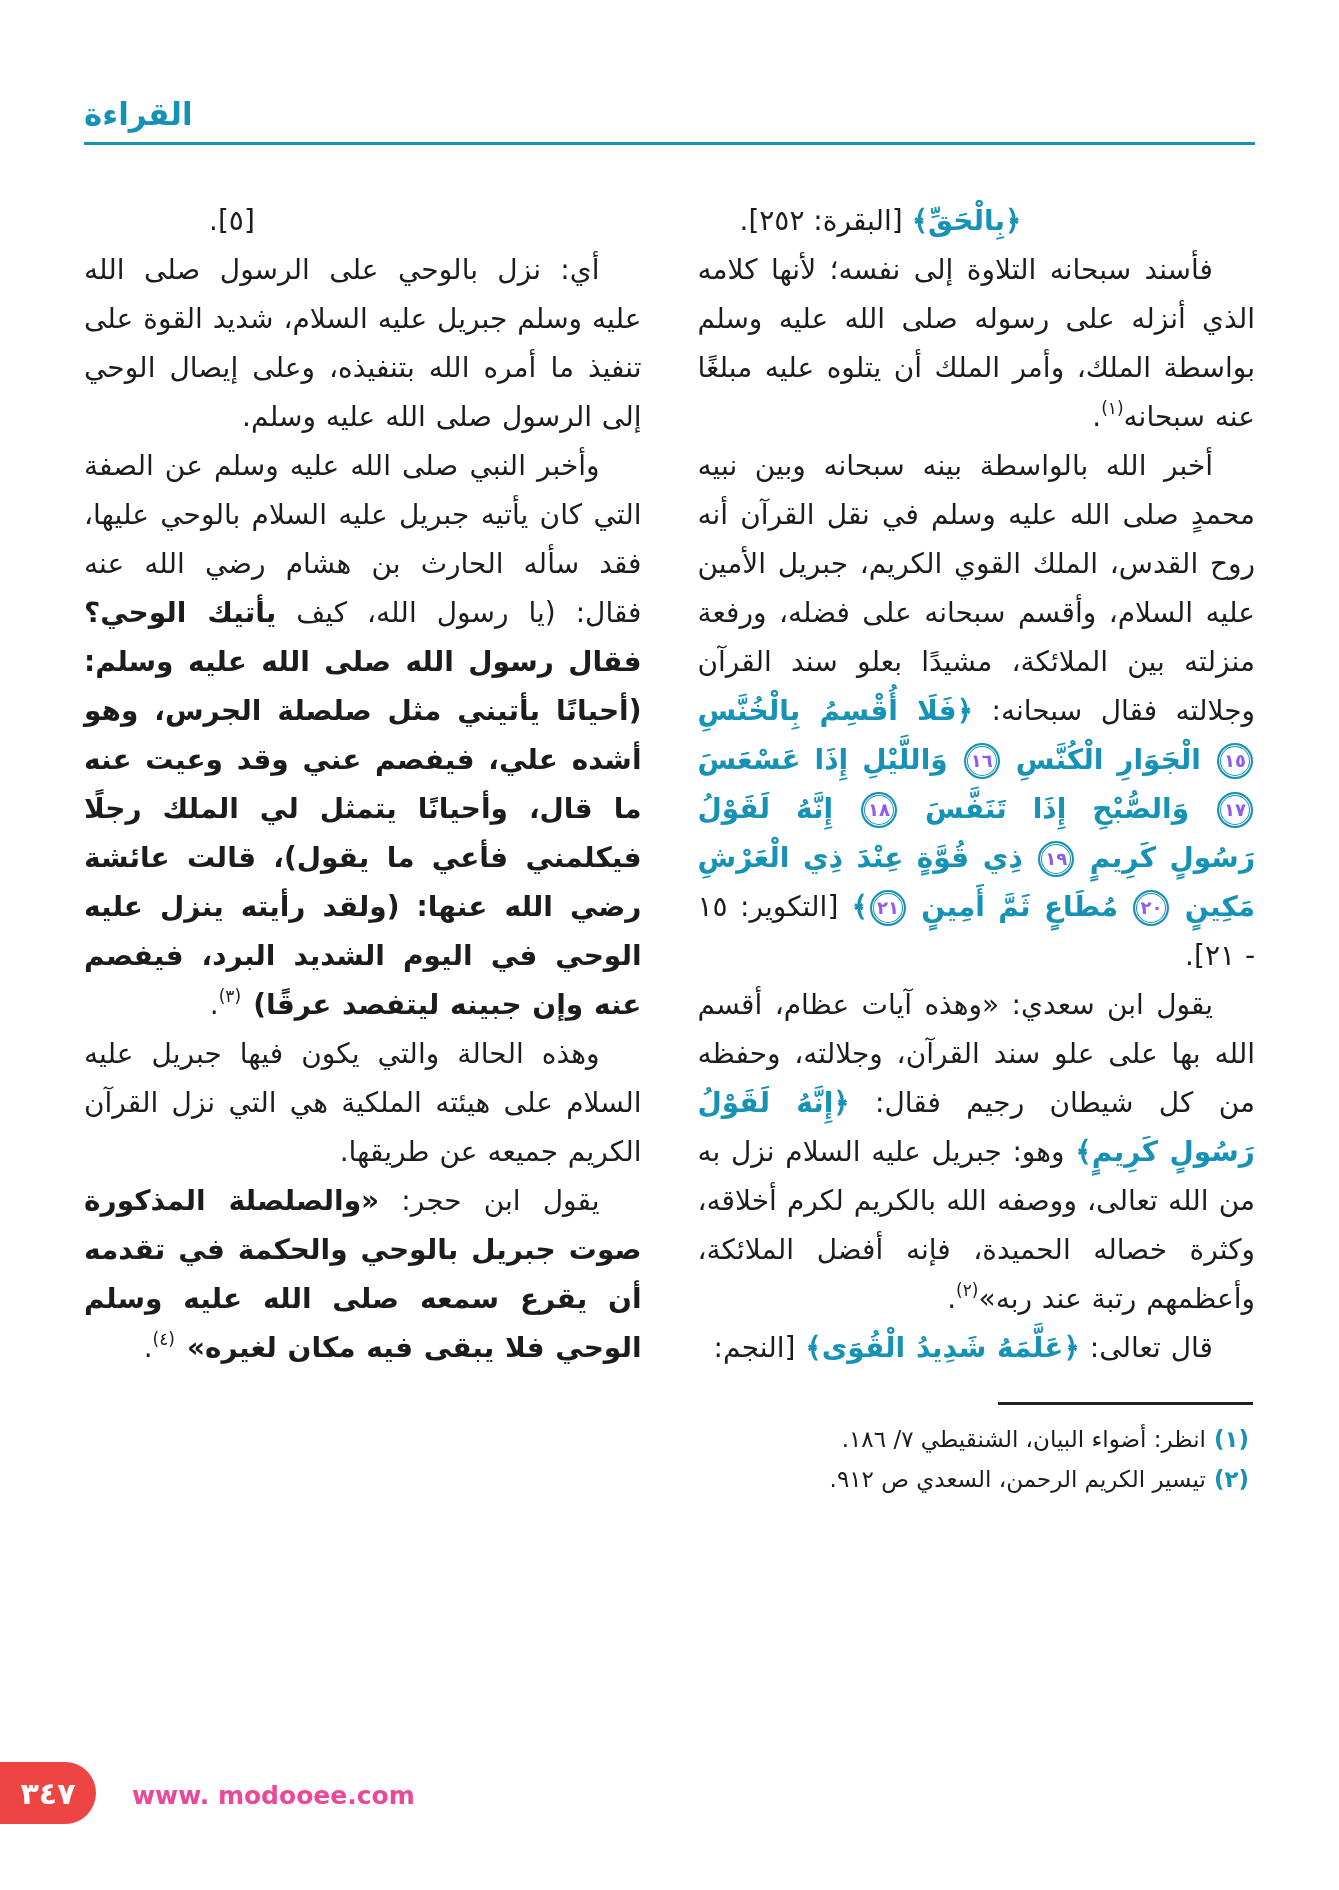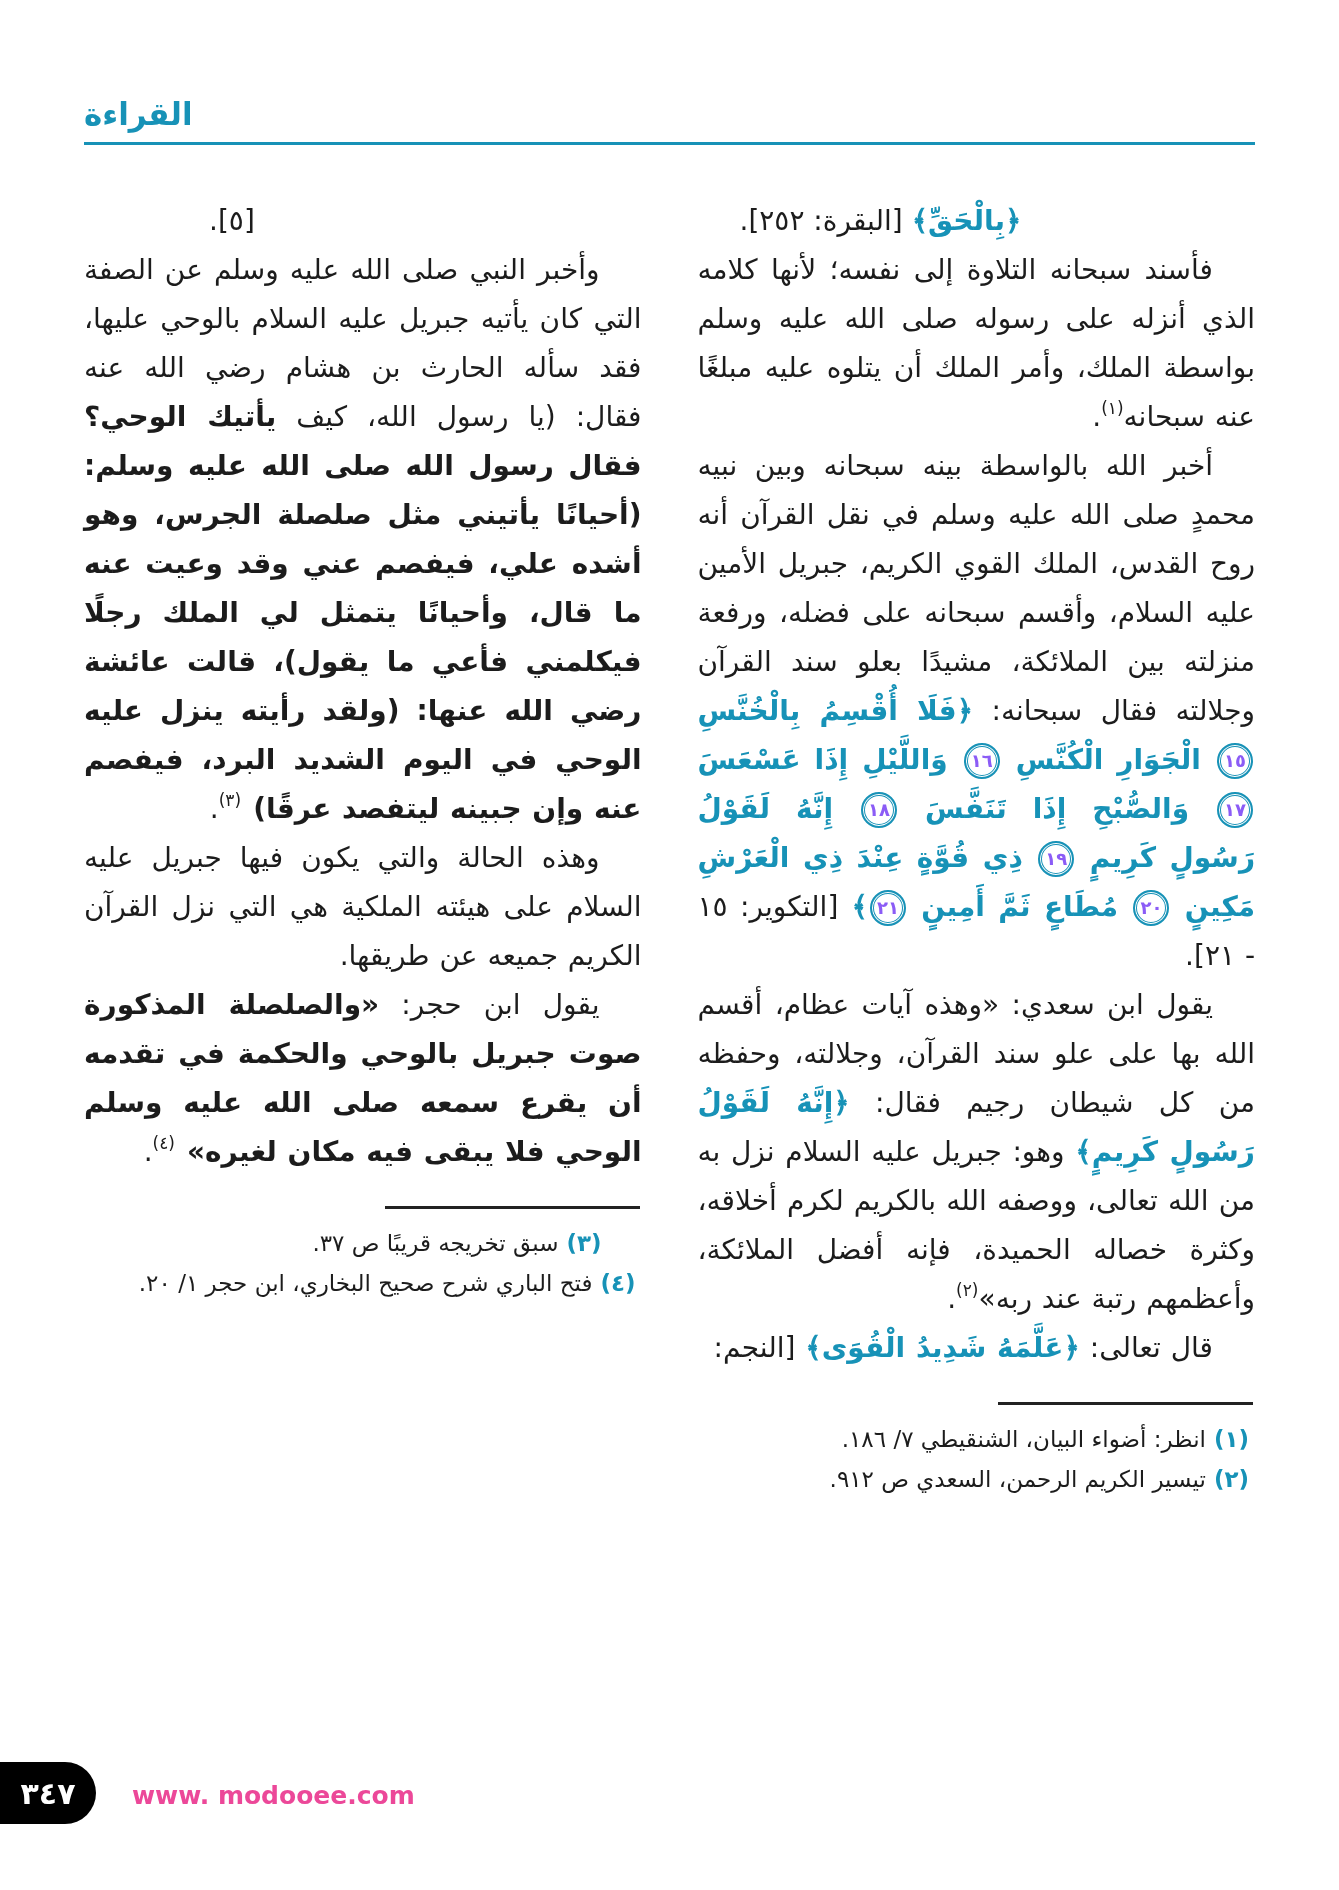--- a/index.html
+++ b/index.html
@@ -103,21 +103,21 @@
     text-align:right;
     padding-right:6px;
   }
   .fn-marker { color:#1792b7; font-weight:bold; margin-left:8px; }
   .fn-indented { padding-right:40px; }
   
   .page-tab {
     position:absolute;
     left:0; bottom:66px;
     width:96px; height:62px;
-    background:#000000;
+    background:#ef4444;
     border-radius:0 31px 31px 0;
     color:#ffffff;
     display:flex; align-items:center; justify-content:center;
     font-size:30px; font-weight:bold;
   }
   .website {
     position:absolute;
     left:132px; bottom:80px;
     color:#ec4899;
     font-size:25px;
@@ -190,44 +190,38 @@
           <span class="fn-marker">(٢)</span><span>تيسير الكريم الرحمن، السعدي ص ٩١٢.</span>
         </div>
       </div>
     </section>
 
     <section class="col">
       <p class="tail-right-offset">
         <span>[٥].</span>
       </p>
 
+      <p class="para">
+        <span>أي: نزل بالوحي على الرسول صلى الله عليه وسلم جبريل عليه السلام، شديد القوة على تنفيذ ما أمره الله بتنفيذه، وعلى إيصال الوحي إلى الرسول صلى الله عليه وسلم.</span>
+      </p>
 
       <p class="para">
         <span>وأخبر النبي صلى الله عليه وسلم عن الصفة التي كان يأتيه جبريل عليه السلام بالوحي عليها، فقد سأله الحارث بن هشام رضي الله عنه فقال: (يا رسول الله، كيف</span>
         <span class="bold">يأتيك الوحي؟ فقال رسول الله صلى الله عليه وسلم: (أحيانًا يأتيني مثل صلصلة الجرس، وهو أشده علي، فيفصم عني وقد وعيت عنه ما قال، وأحيانًا يتمثل لي الملك رجلًا فيكلمني فأعي ما يقول)، قالت عائشة رضي الله عنها: (ولقد رأيته ينزل عليه الوحي في اليوم الشديد البرد، فيفصم عنه وإن جبينه ليتفصد عرقًا)</span><sup class="fnref">(٣)</sup><span>.</span>
       </p>
 
       <p class="para">
         <span>وهذه الحالة والتي يكون فيها جبريل عليه السلام على هيئته الملكية هي التي نزل القرآن الكريم جميعه عن طريقها.</span>
       </p>
 
       <p class="para">
         <span>يقول ابن حجر:</span>
         <span class="bold">«والصلصلة المذكورة صوت جبريل بالوحي والحكمة في تقدمه أن يقرع سمعه صلى الله عليه وسلم الوحي فلا يبقى فيه مكان لغيره»</span><sup class="fnref">(٤)</sup><span>.</span>
       </p>
 
-      <div class="footnotes">
-        <div class="fn-rule"></div>
-        <div class="fn-item fn-indented">
-          <span class="fn-marker">(٣)</span><span>سبق تخريجه قريبًا ص ٣٧.</span>
-        </div>
-        <div class="fn-item">
-          <span class="fn-marker">(٤)</span><span>فتح الباري شرح صحيح البخاري، ابن حجر ١/ ٢٠.</span>
-        </div>
-      </div>
     </section>
 
   </main>
 
   <div class="page-tab">
     <span>٣٤٧</span>
   </div>
   <div class="website">www. modooee.com</div>
 
 </div>

